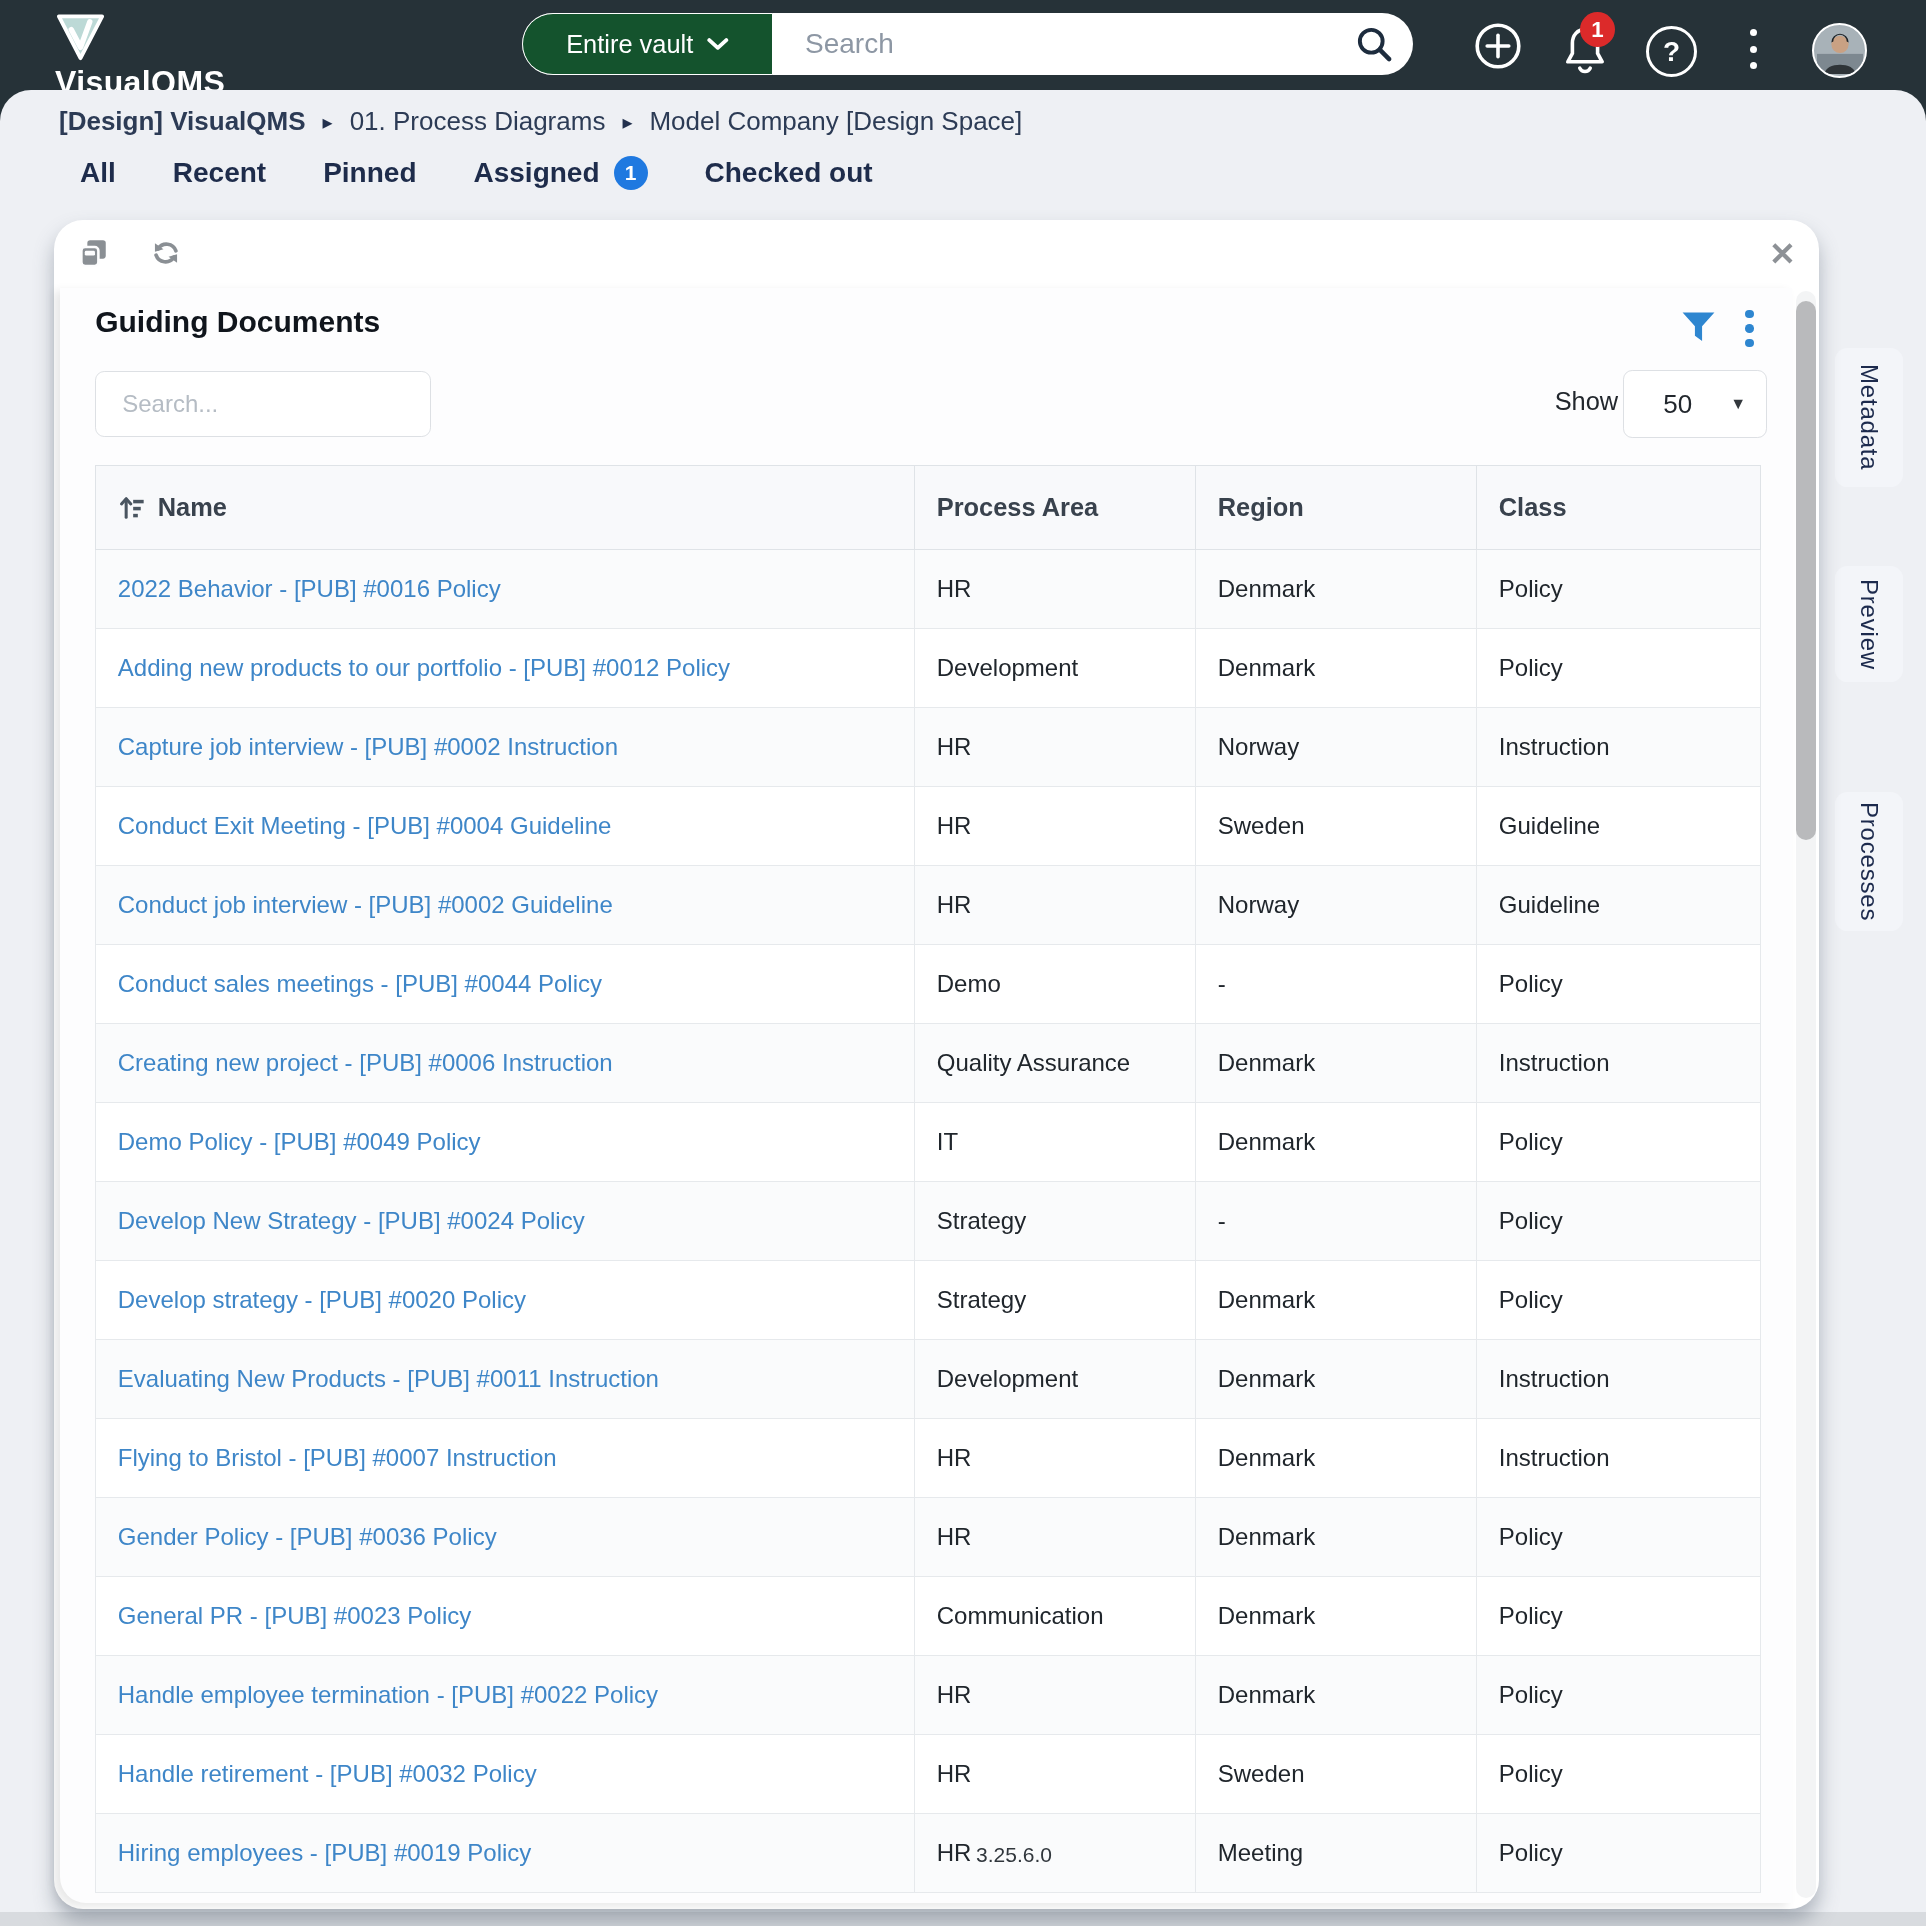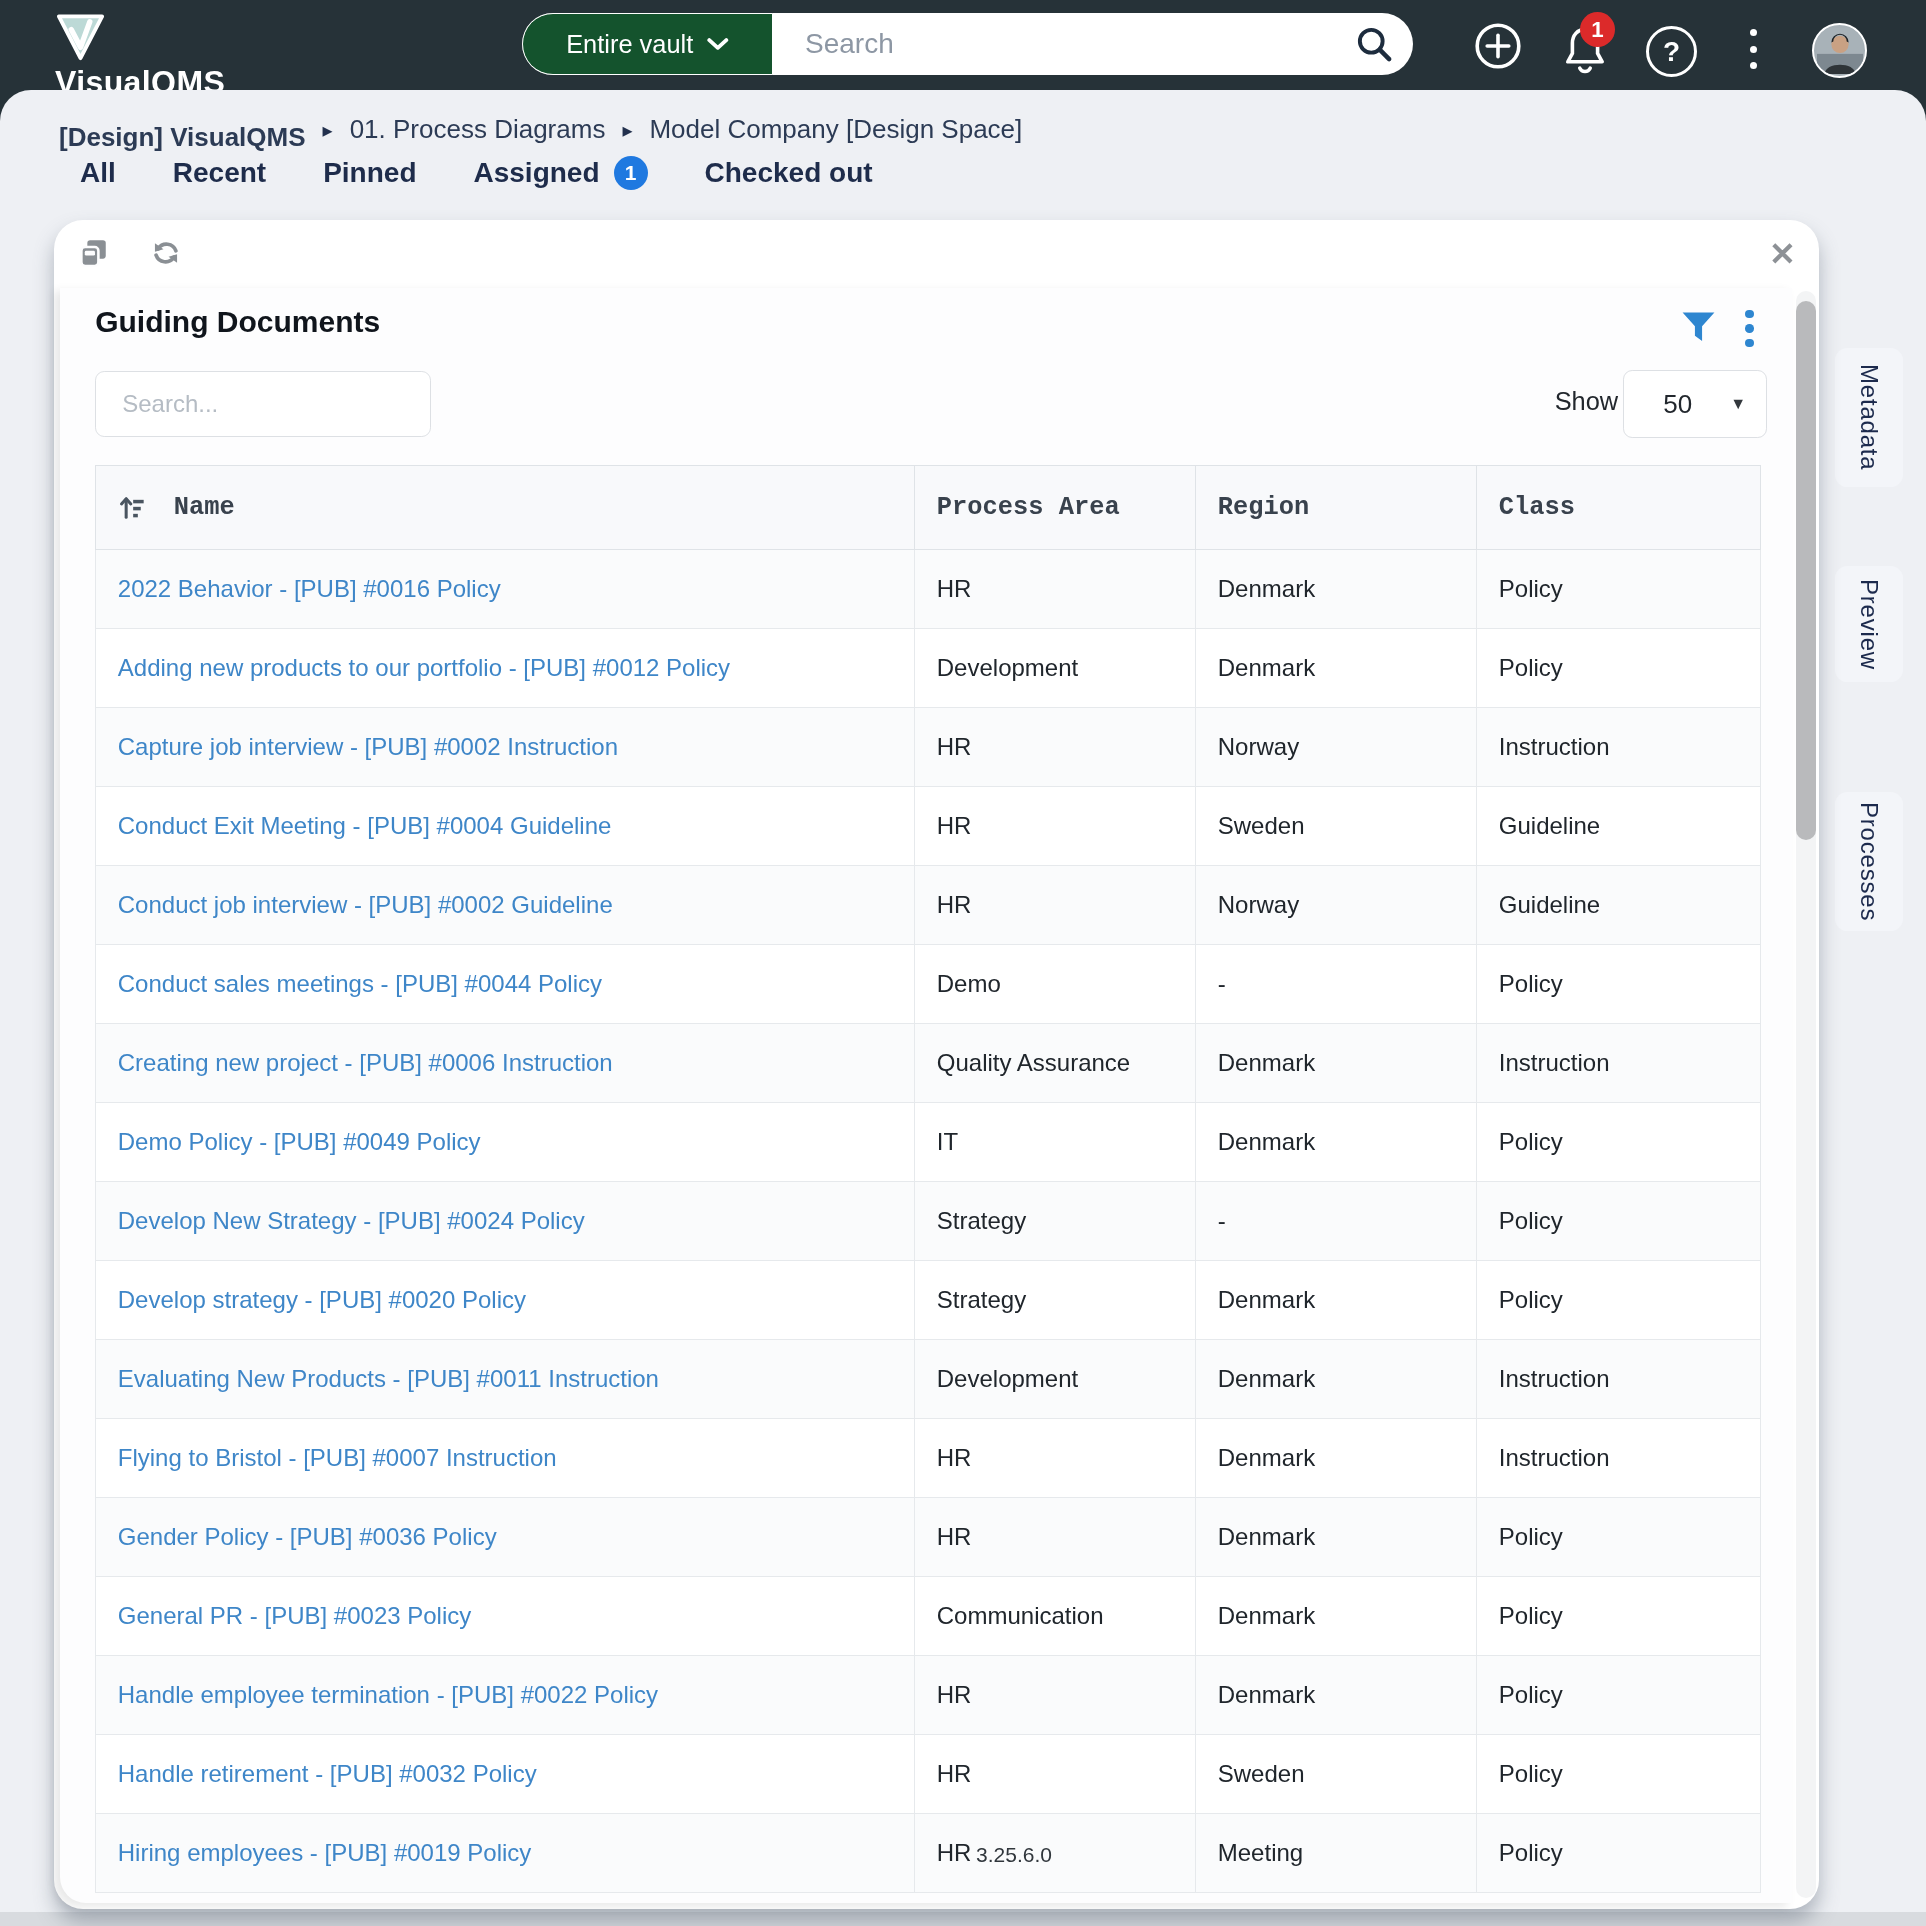--- a/index.html
+++ b/index.html
@@ -26,21 +26,21 @@
   .ic-help{left:1646px;top:26px;width:45px;height:45px;border:3.1px solid #fff;border-radius:50%;color:#fff;font-size:28px;font-weight:700;}
   .ic-kebab{left:1738px;top:26px;width:31px;height:46px;flex-direction:column;gap:9.2px;}
   .ic-kebab i{width:7px;height:7px;border-radius:50%;background:#fff;}
   .ic-avatar{left:1812px;top:23px;width:51px;height:51px;border-radius:50%;border:2.3px solid #fff;overflow:hidden;background:#a6b0b6;}
 
   
   .sheet{position:absolute;left:0;top:90px;width:1926px;height:1836px;background:#eef0f4;border-radius:31px 31px 0 0;}
 
   .breadcrumb{position:absolute;left:59px;top:106px;display:flex;align-items:center;gap:17px;font-size:26px;color:#2c3b55;z-index:2;}
   .crumb{cursor:pointer;}
-  .crumb.first{font-weight:700;margin-top:16px;}
+  .crumb.first{font-weight:700;}
   .crumb-sep{font-size:20px;color:#22304d;}
 
   .tabs{position:absolute;left:80px;top:156px;display:flex;align-items:center;gap:57px;font-size:28px;font-weight:600;color:#1e2c4b;z-index:2;}
   .tab{display:flex;align-items:center;gap:14px;cursor:pointer;}
   .tab-badge{width:34px;height:34px;border-radius:50%;background:#1f79e0;color:#fff;font-size:21px;font-weight:700;display:flex;align-items:center;justify-content:center;}
 
   
   .panel{position:absolute;left:54px;top:220px;width:1765px;height:1689px;background:#fff;border-radius:29px;box-shadow:0 12.3px 20px rgba(96,106,122,.45);z-index:1;}
   .toolbar{position:absolute;left:0;top:0;width:100%;height:68px;}
   .tb-ic{position:absolute;width:35px;height:35px;display:flex;align-items:center;justify-content:center;cursor:pointer;}
@@ -58,21 +58,21 @@
   .list-search{position:absolute;left:35px;top:83px;width:336px;height:66px;border:1.5px solid #dde0e4;border-radius:9.2px;font-size:24px;color:#4c565f;padding:0 0 0 26px;outline:none;background:#fff;font-family:"Liberation Sans",sans-serif;box-sizing:border-box;}
   .list-search::placeholder{color:#b5bcc4;}
   .show-label{position:absolute;right:174px;top:99px;font-size:25.4px;color:#22272d;}
   .page-size{position:absolute;right:25px;top:82px;width:144px;height:68px;border:1.5px solid #dde0e4;border-radius:9.2px;display:flex;align-items:center;cursor:pointer;background:#fff;box-sizing:border-box;}
   .page-size .val{font-size:26px;color:#22272d;margin-left:39px;}
   .page-size .caret{margin-left:auto;margin-right:20px;font-size:16px;color:#33383d;}
 
   table.docs{position:absolute;left:35px;top:177px;width:1666px;border-collapse:collapse;table-layout:fixed;background:#fff;}
   table.docs col.c1{width:819px;} table.docs col.c2{width:281px;} table.docs col.c3{width:281px;} table.docs col.c4{width:284px;}
   table.docs th{height:83px;background:#f8f9fb;text-align:left;font-size:25.4px;font-weight:700;color:#39424d;padding:0 0 0 21.6px;border:0.8px solid #dfe3e7;border-bottom:1.5px solid #dfe3e7;}
-  table.docs th .th-inner{display:flex;align-items:center;gap:28px;font-family:Liberation Mono, monospace;}
+  table.docs th .th-inner{display:flex;align-items:center;gap:12px;}
   table.docs td{height:78px;font-size:24px;color:#20262c;padding:0 0 0 21.6px;border:0.8px solid #e6e9ec;background:#fff;}
   table.docs tr:nth-child(odd) td{background:#fafbfc;}
   a.doc-link{color:#3e86c8;text-decoration:none;cursor:pointer;}
 
   .scrollbar{position:absolute;right:3.1px;top:71px;bottom:10.8px;width:20px;border-radius:10px;background:#f3f4f5;}
   .scroll-thumb{position:absolute;left:0;top:10px;width:20px;height:539px;border-radius:10px;background:#b9babc;cursor:grab;}
 
   
   .side-tab{position:absolute;left:1835px;width:68px;display:flex;align-items:center;justify-content:center;background:#f3f5f9;border-radius:12.3px;cursor:pointer;}
   .side-tab span{writing-mode:vertical-rl;font-size:24px;color:#1c2a4d;letter-spacing:0.8px;}

